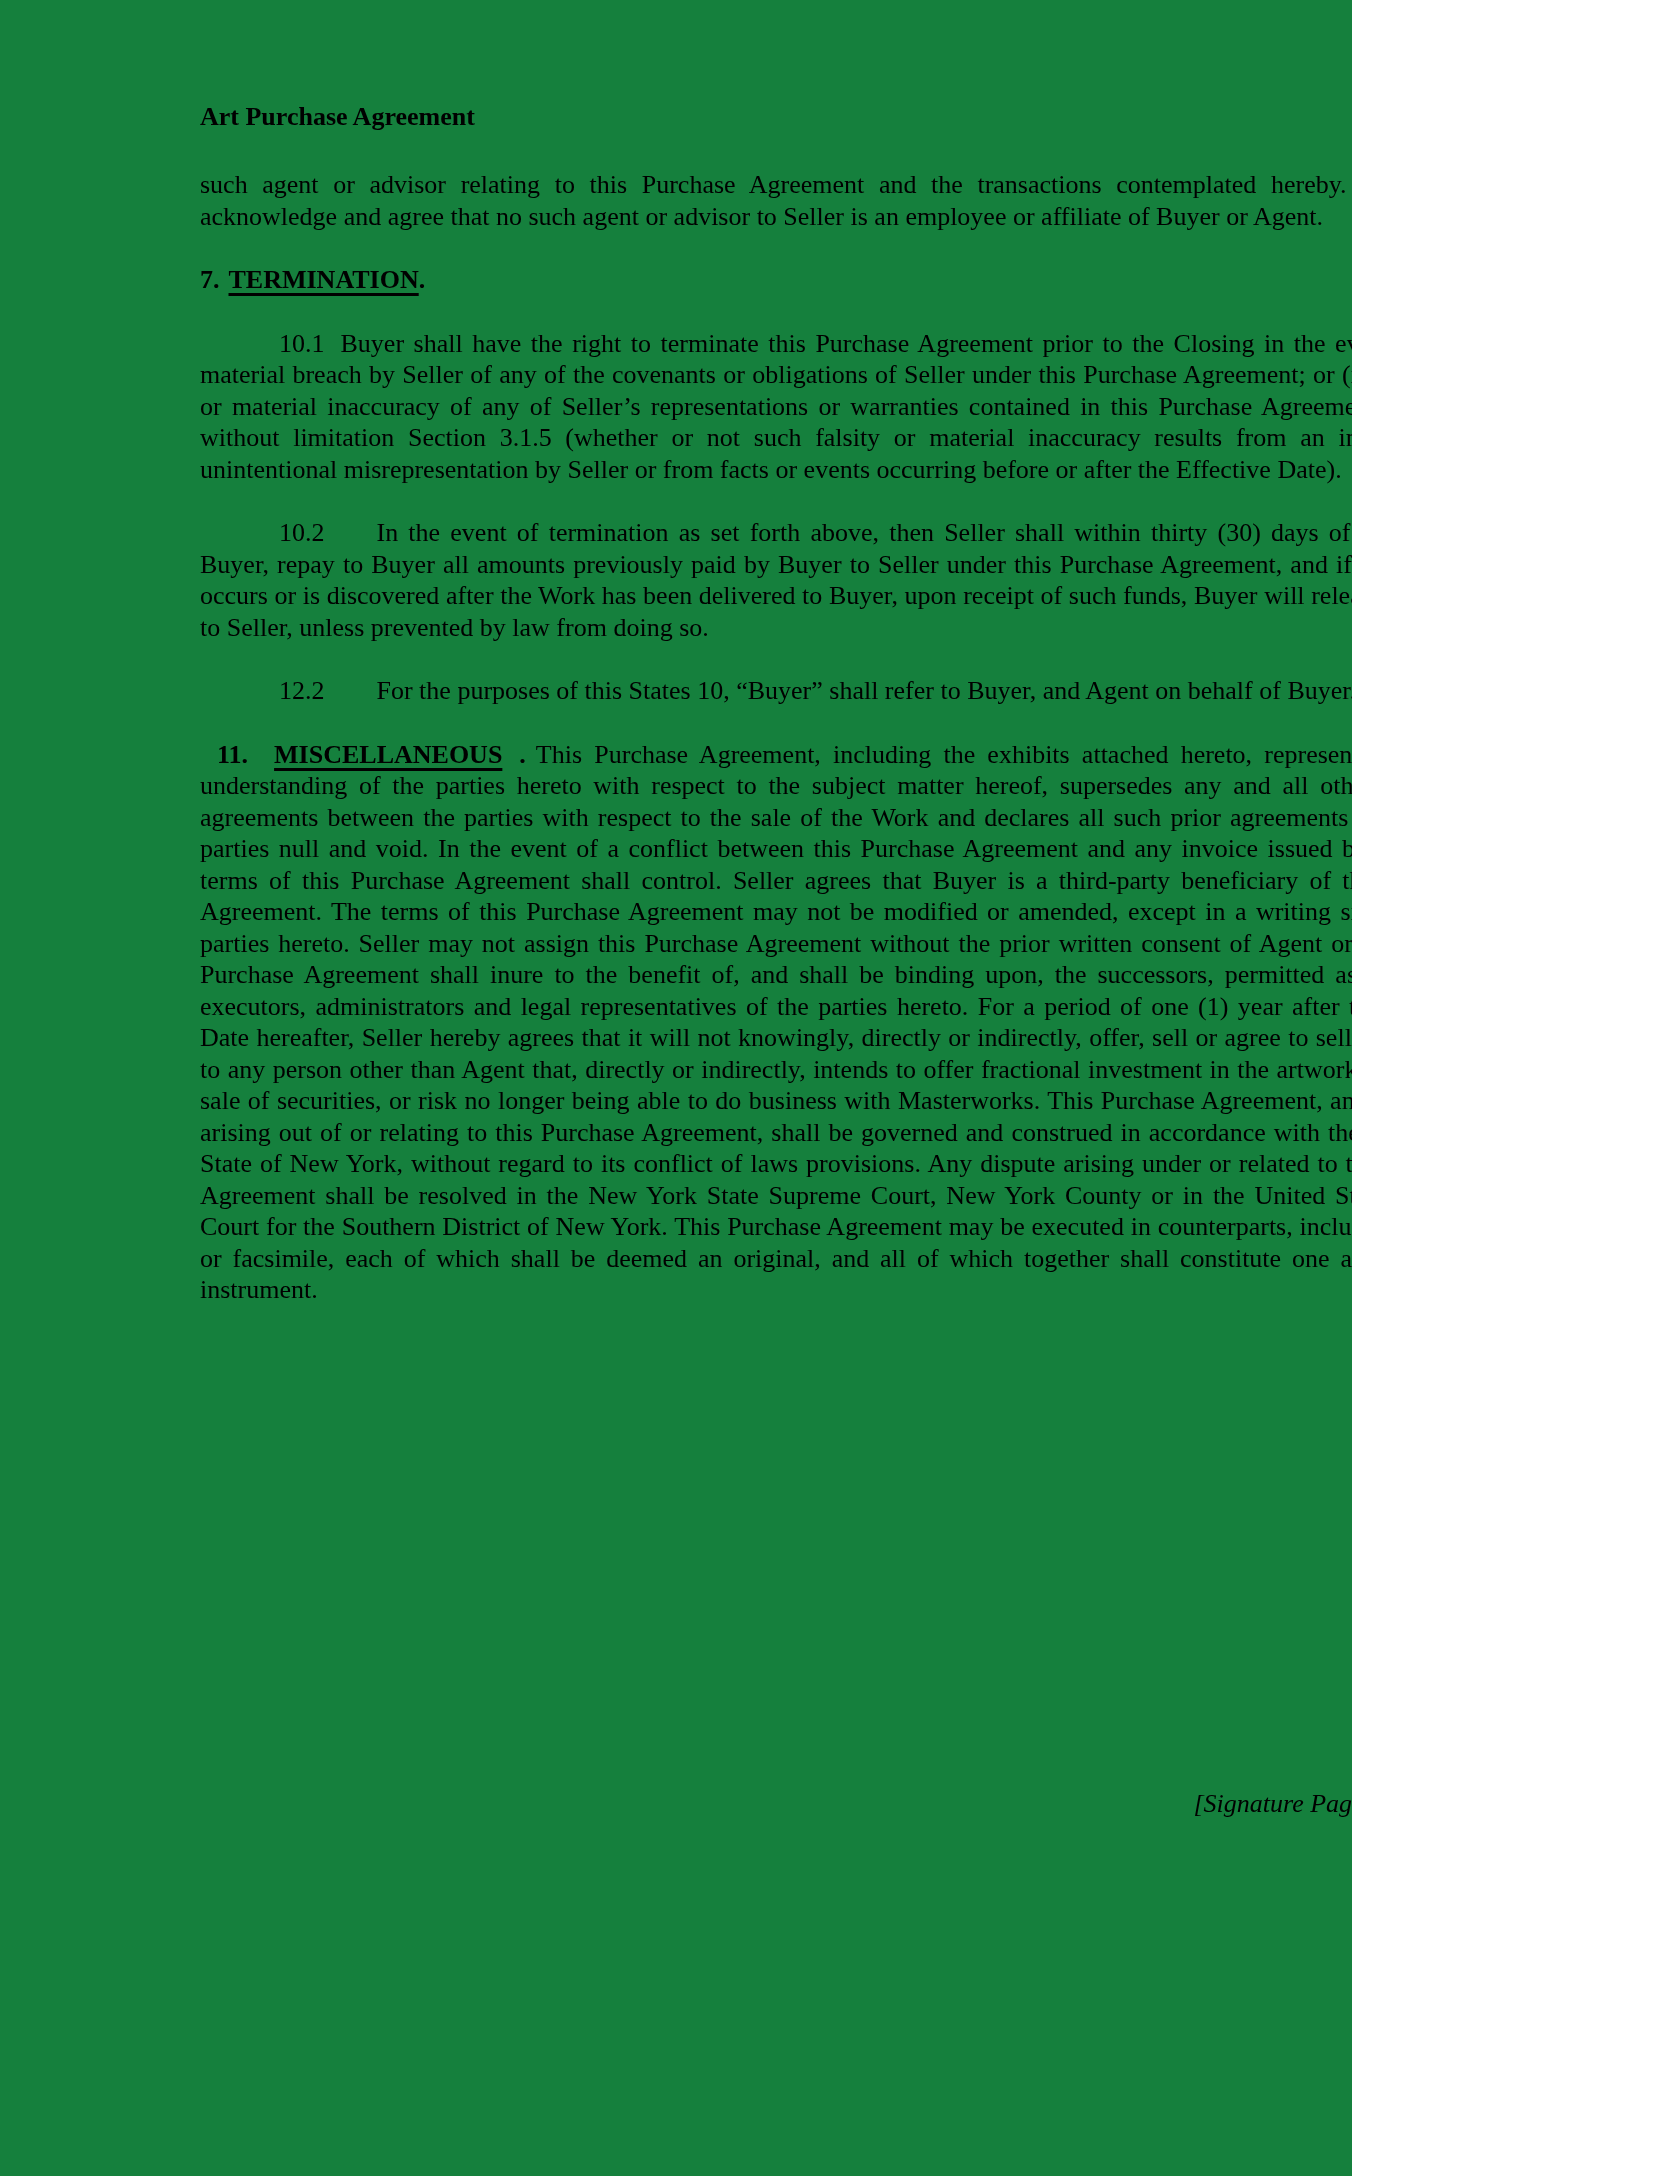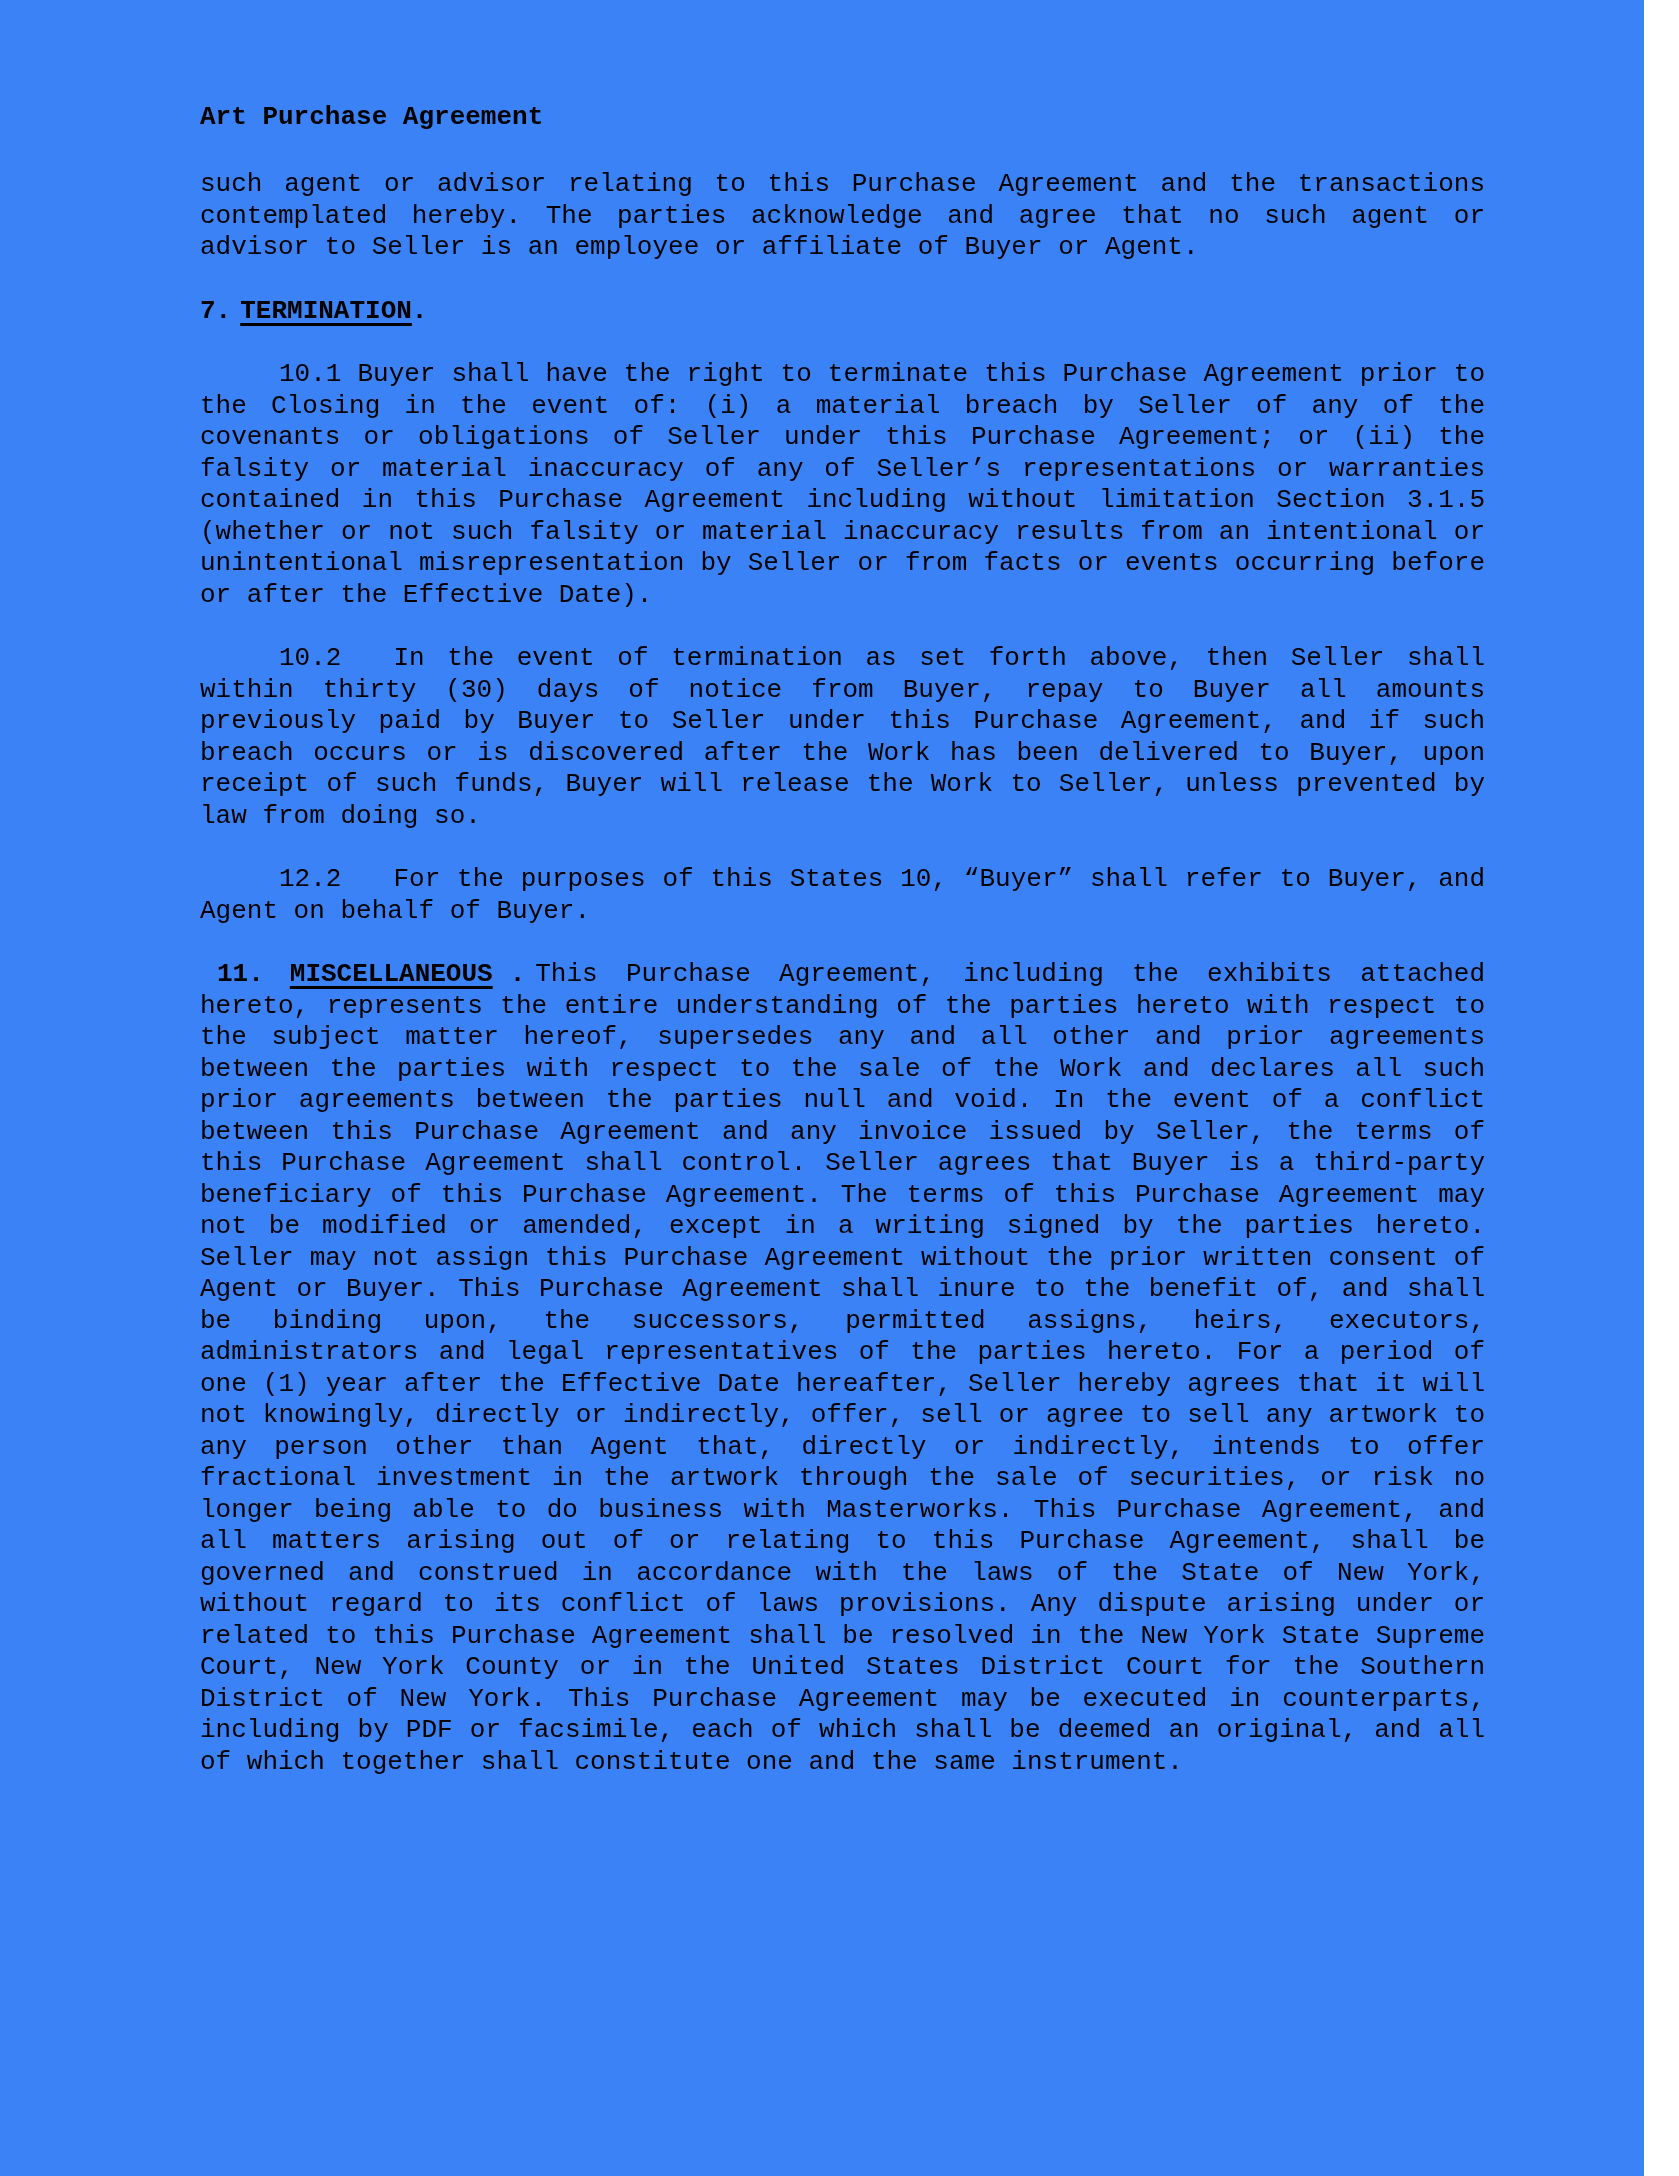--- a/index.html
+++ b/index.html
@@ -2,24 +2,24 @@
 <html style="font-size:14.4px"><head>
 <meta charset="utf-8">
 <style>
   html, body {
     margin: 0;
     padding: 0;
     background: #ffffff;
   }
   .page {
     position: relative;
-    width: 1644px;
+    width: 1352px;
     height: 2176px;
-    background: #3b82f6;
-    font-family: Liberation Mono, monospace;
+    background: #15803d;
+    font-family: Liberation Serif, serif;
     color: #000000;
     overflow: hidden;
   }
   .content {
     position: absolute;
     left: 200px;
     top: 101px;
     width: 1285px;
     font-size: 26px;
     line-height: 31.5px;

